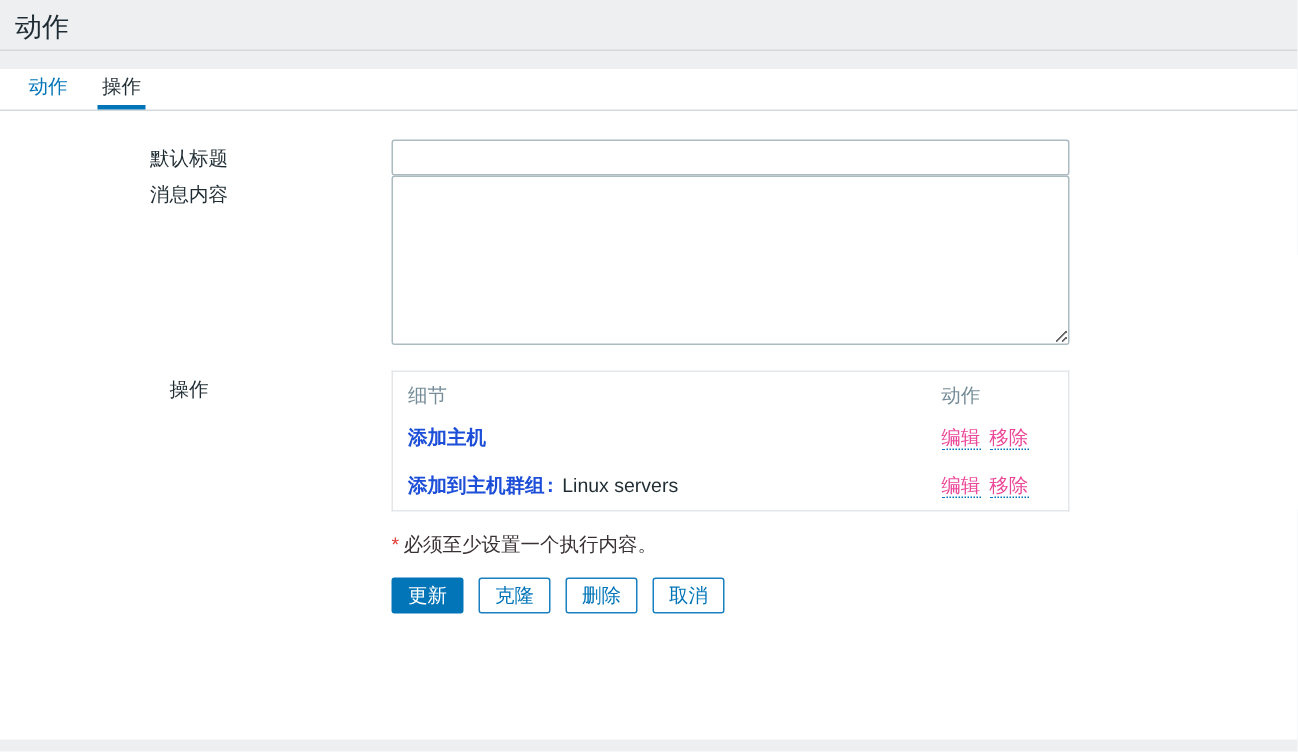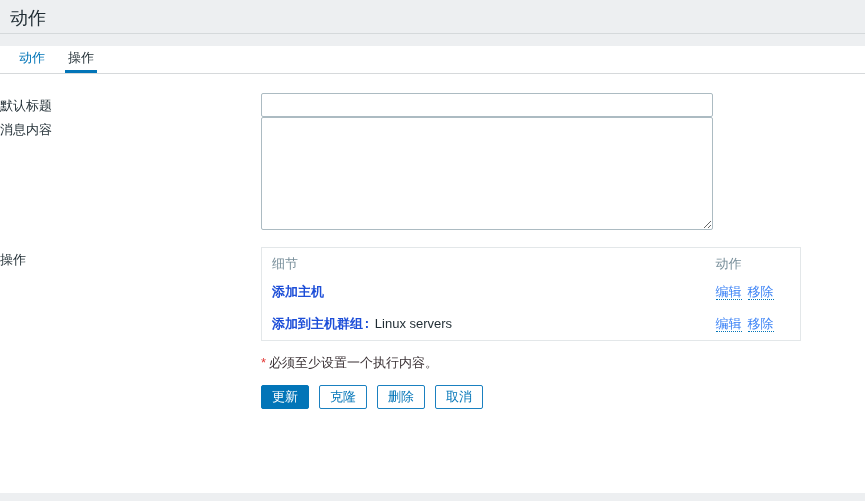--- a/index.html
+++ b/index.html
@@ -30,21 +30,21 @@
     display: flex; align-items: center;
     padding: 0 3px; margin-right: 17px;
     border-bottom: 3px solid transparent;
     cursor: pointer; text-decoration: none; color: #0275b8;
   }
   .tab.active { color: #1f2c33; border-bottom-color: #0275b8; }
 
   
   .form-row { display: flex; align-items: flex-start; }
   .flabel {
-    width: 261px; text-align: left; padding: 4px 9px 0 0;
+    width: 261px; text-align: center; padding: 4px 9px 0 0;
     color: #1f2c33; flex-shrink: 0;
   }
   .row-subject { margin-top: 19px; }
   .row-message { }
   .row-operations { margin-top: 17px; }
   .row-warning { margin-top: 13px; }
   .row-buttons { margin-top: 13px; }
 
   .text-input {
     width: 452px; height: 24px; padding: 0 5px;
@@ -54,33 +54,33 @@
   }
   .textarea {
     width: 452px; height: 113px; padding: 3px 5px;
     border: 1px solid #acbbc2; border-radius: 2px;
     font-family: "Liberation Sans", sans-serif; font-size: 13px; color: #1f2c33;
     background: #ffffff; outline: none; resize: both;
   }
 
   
   .op-table {
-    width: 540px; border: 1px solid #e3e7e9;
+    width: 452px; border: 1px solid #e3e7e9;
     border-collapse: collapse; background: #fff;
   }
   .op-table th {
     text-align: left; font-weight: 400; color: #768d99;
     padding: 7px 5px 3px 10px; font-size: 13px;
   }
   .op-table td { padding: 7px 5px 7px 10px; vertical-align: top; }
   .col-action { width: 95px; }
   .op-name { font-weight: 700; color: #1d4ed8; font-family: Liberation Mono, monospace; }
   .op-val { margin-left: 4px; }
   a.dotted-link {
-    color: #3b82f6; text-decoration: none; cursor: pointer;
+    color: #ec4899; text-decoration: none; cursor: pointer;
     border-bottom: 1px dotted #0275b8;
     margin-top: 47px;
   }
   .action-cell a { margin-right: 6px; }
 
   
   .warning-text { color: #3a3134; margin-top: 12px; }
   .red-asterisk { color: #e33734; margin-right: 3px; }
 
   

